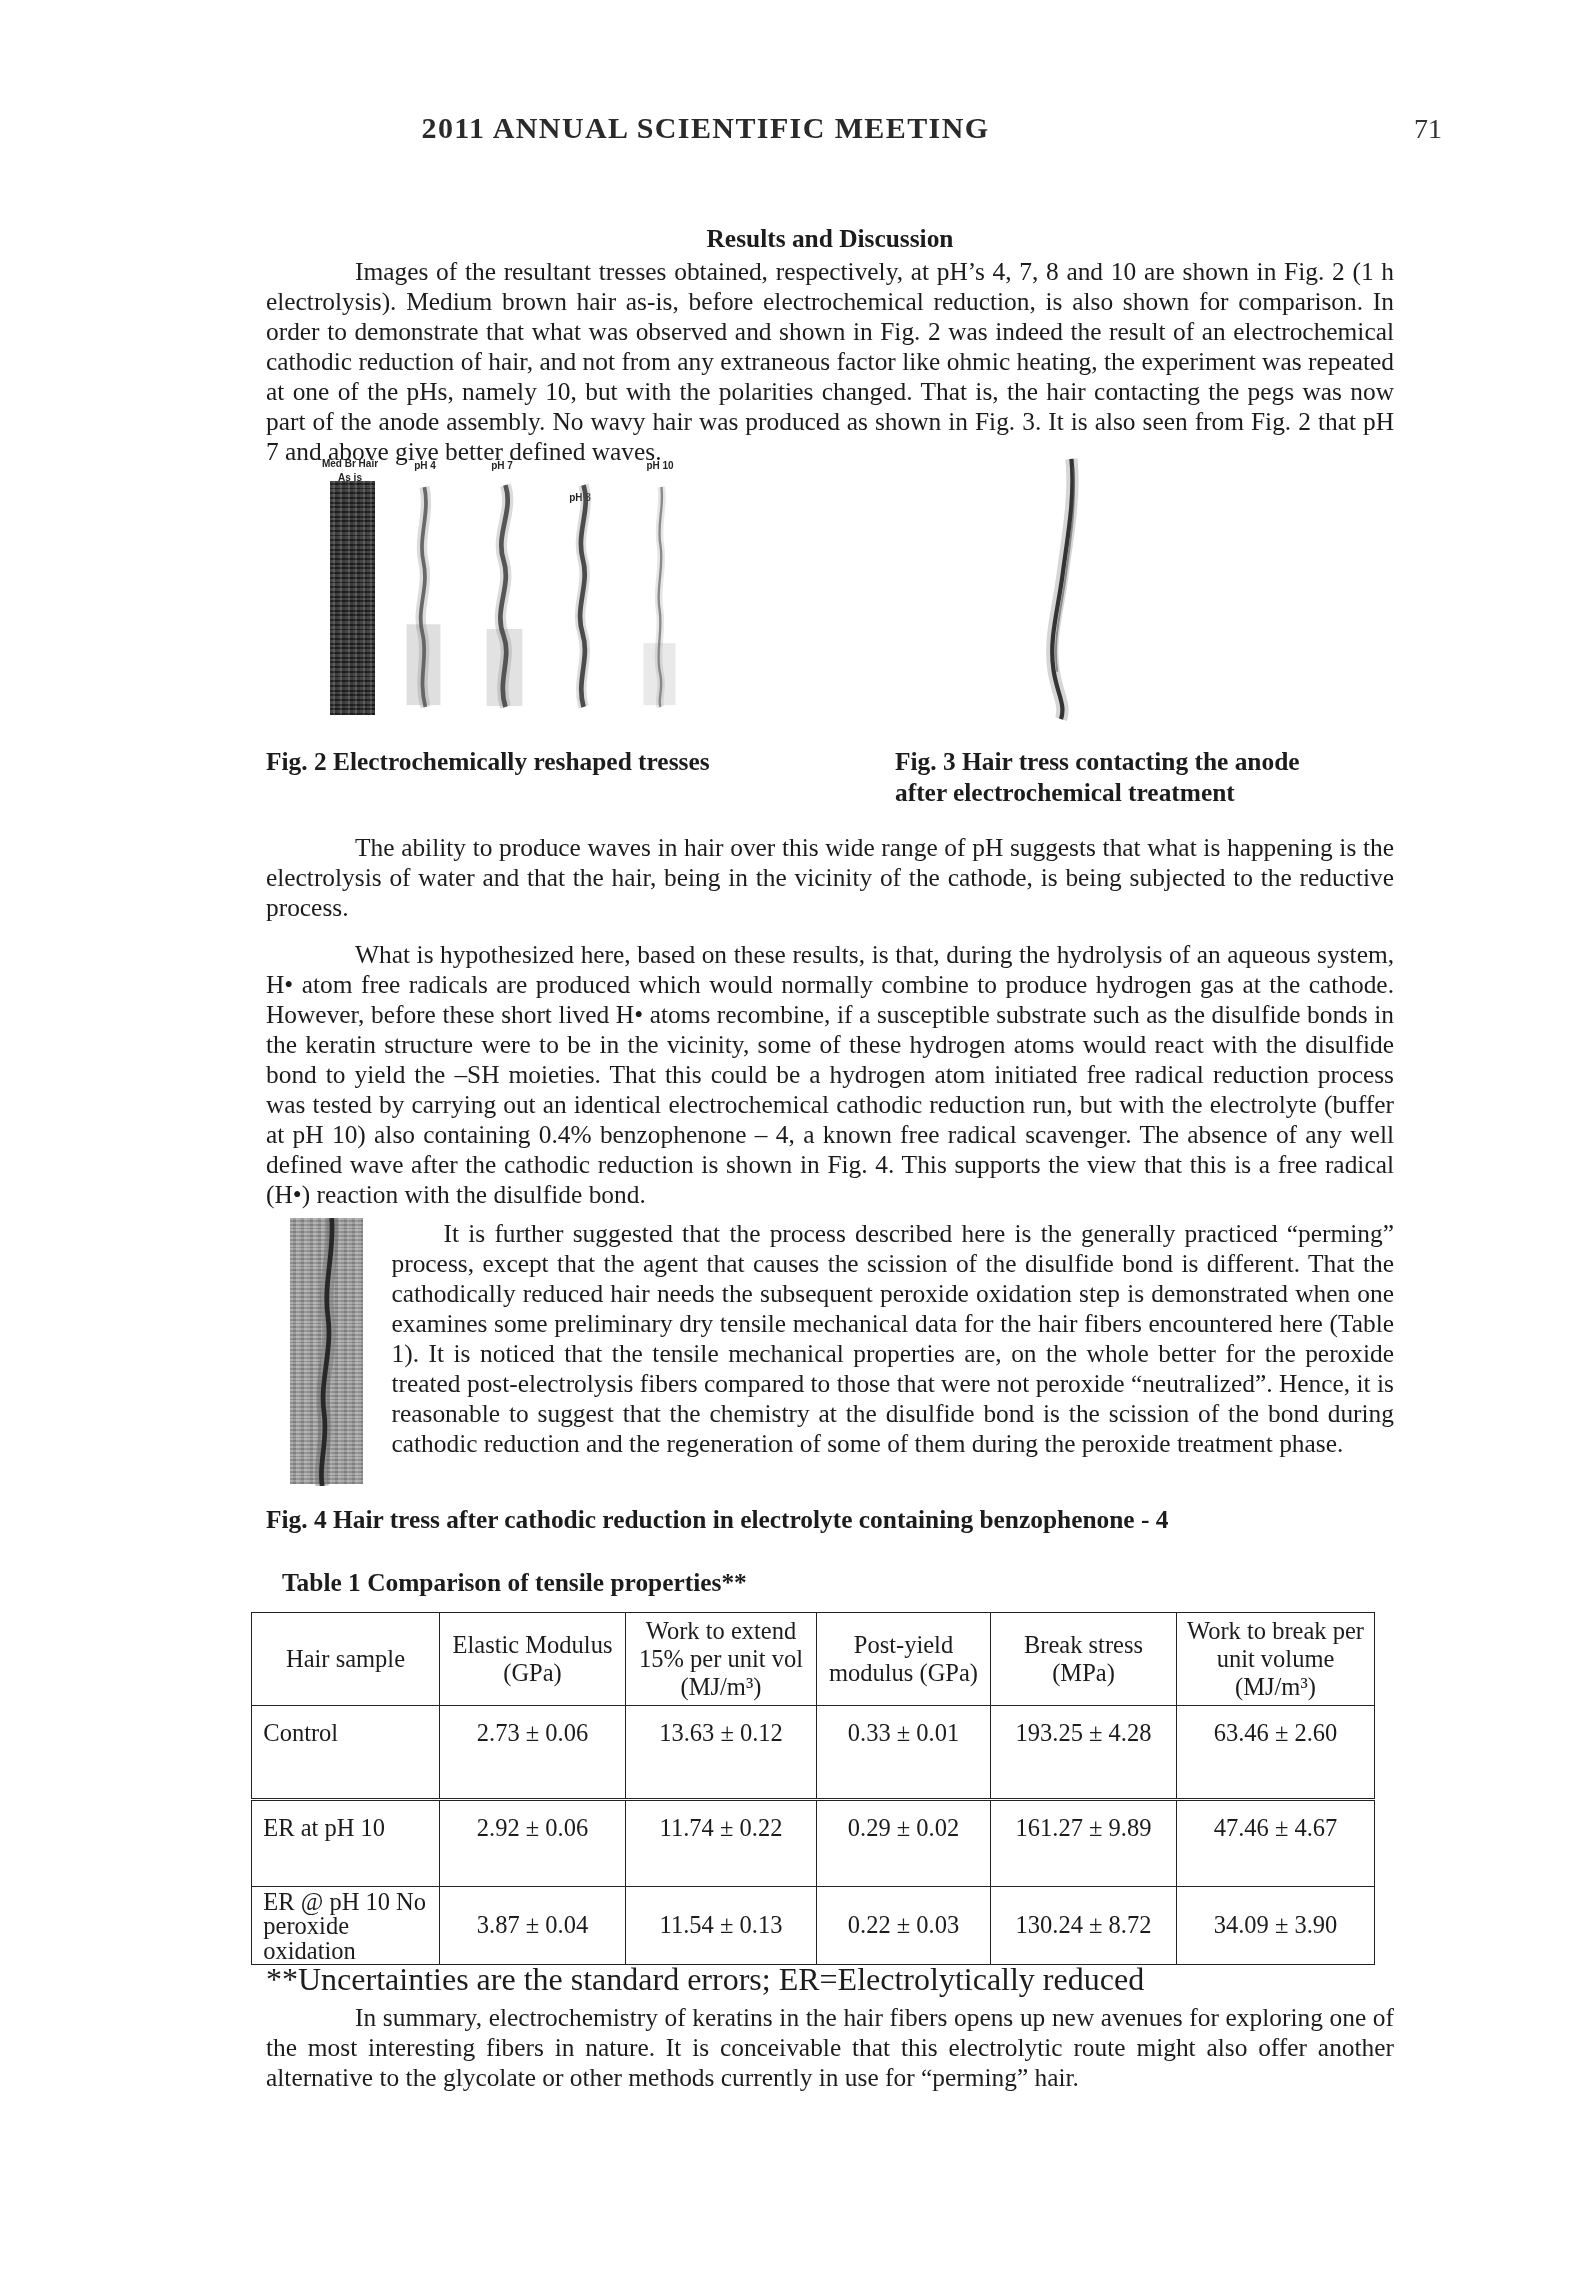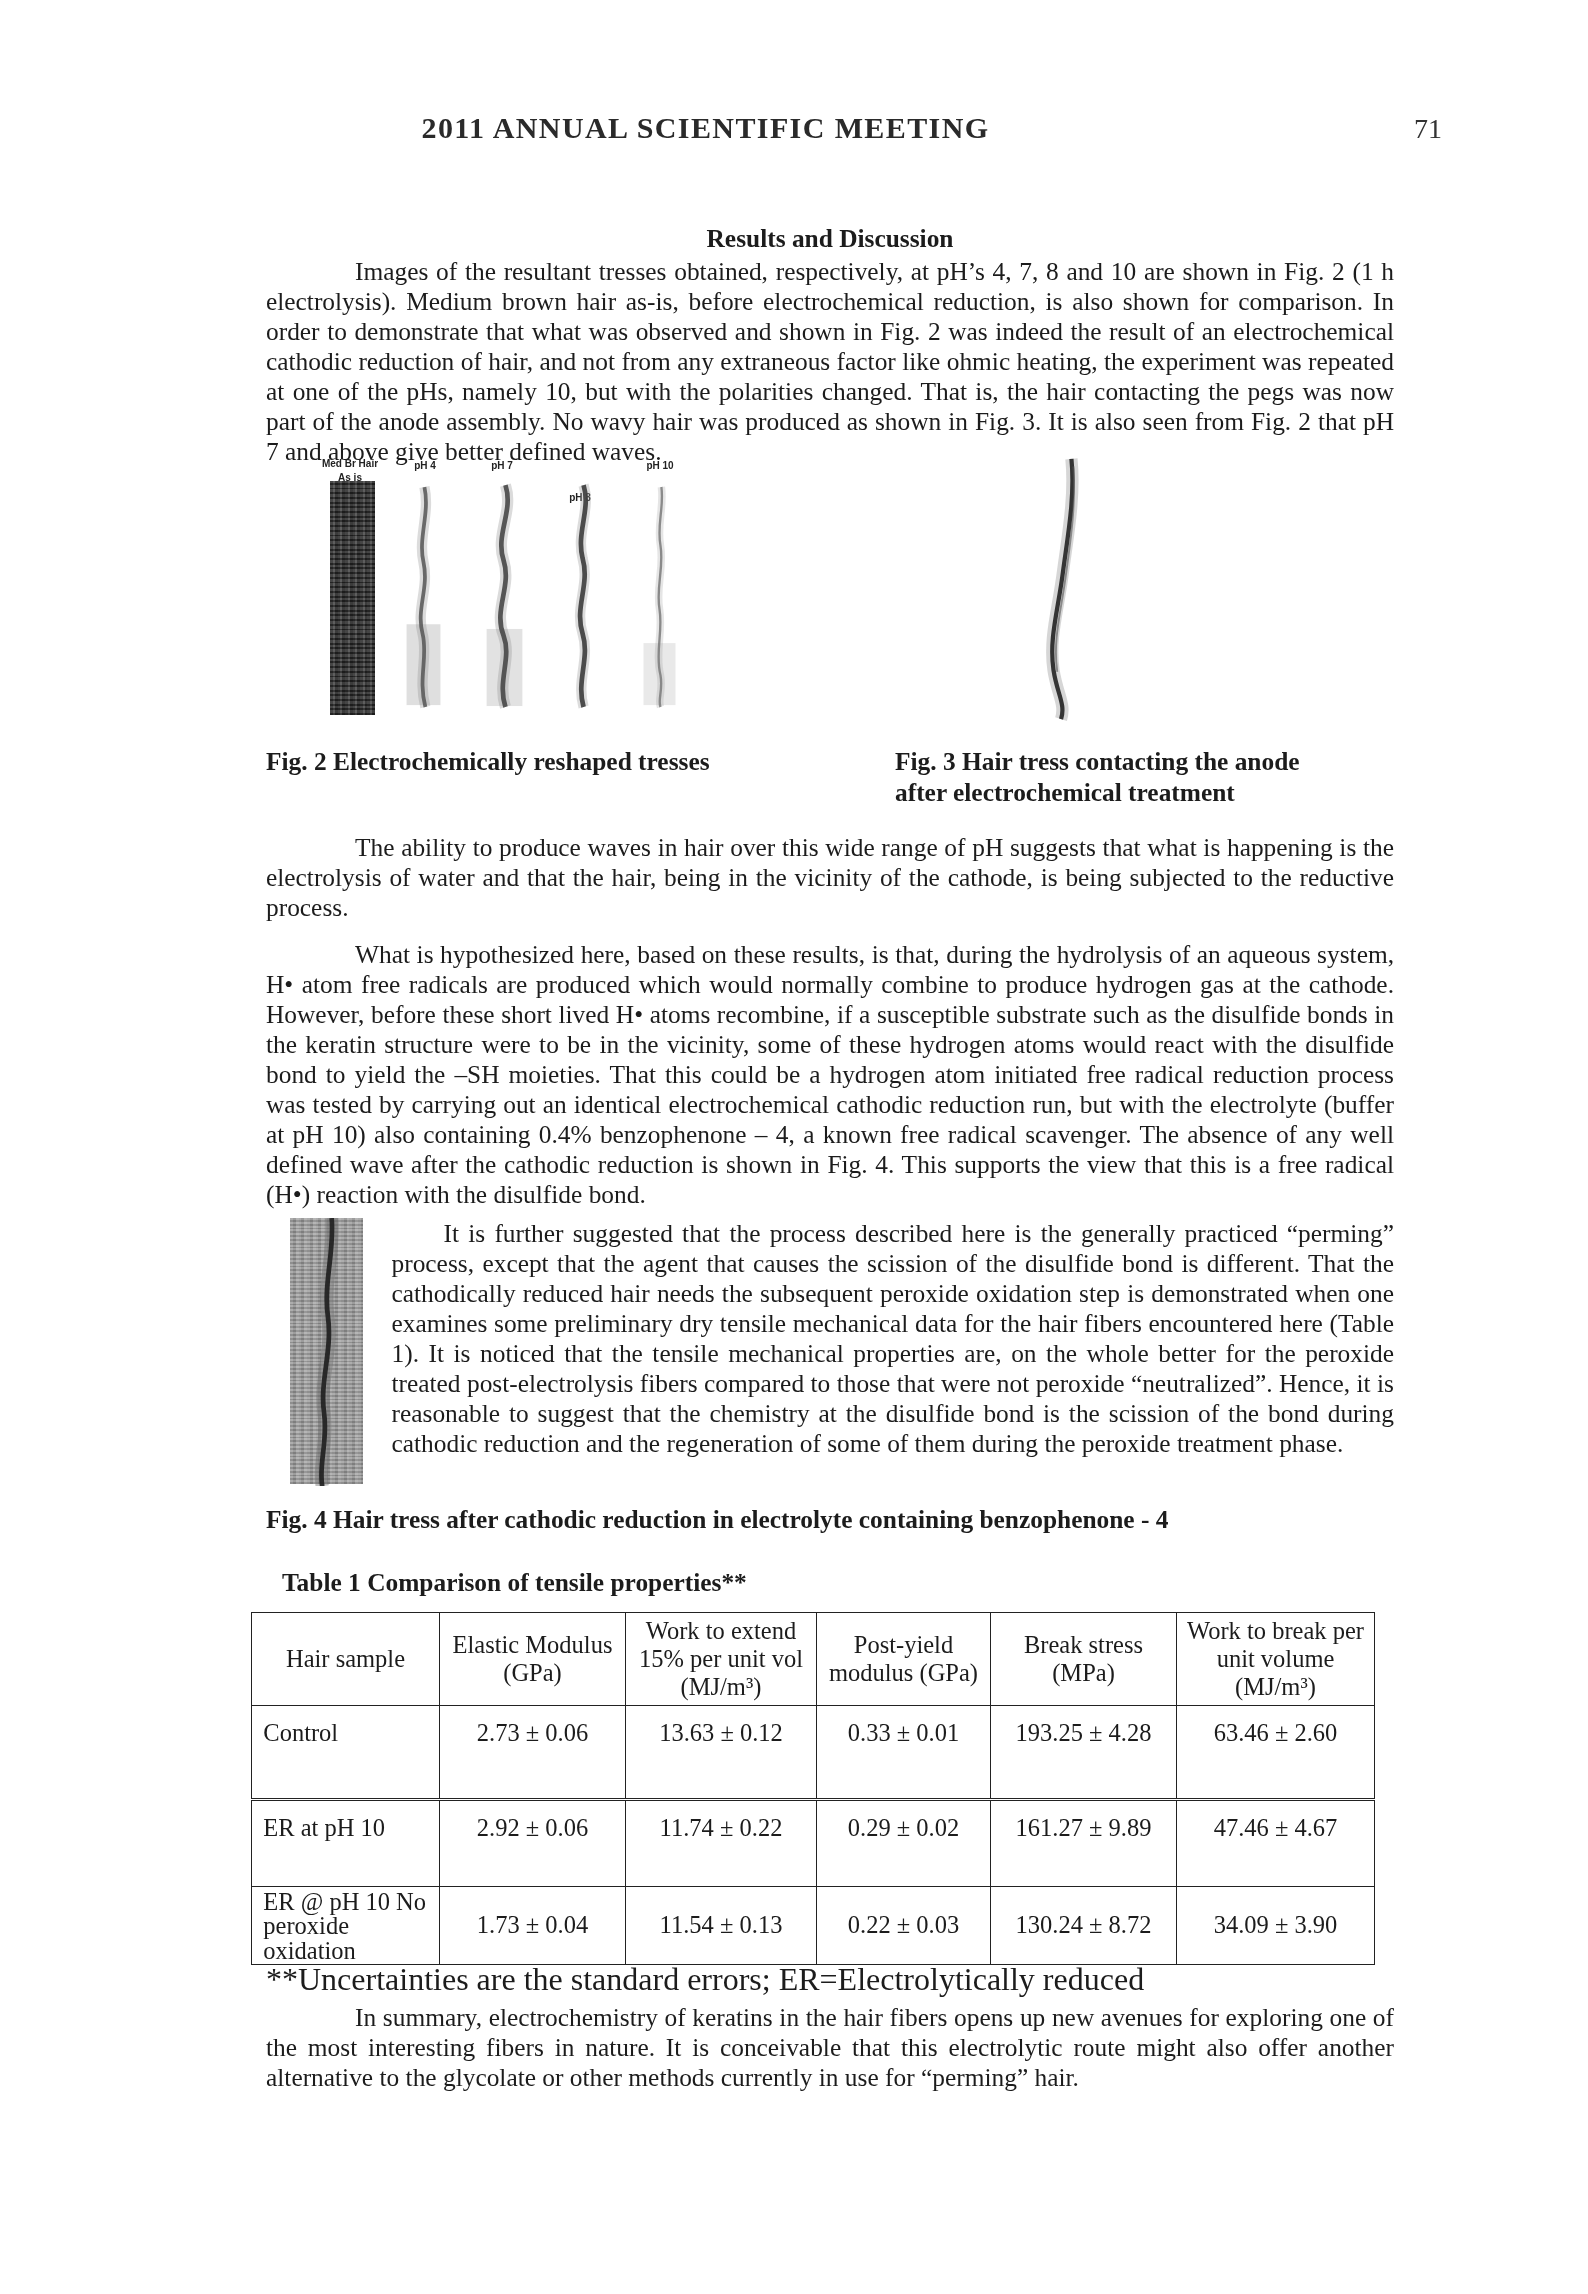--- a/index.html
+++ b/index.html
@@ -181,21 +181,21 @@
         <tr class="r-2">
           <td class="c-label">ER at pH 10</td>
           <td class="c-num">2.92 ± 0.06</td>
           <td class="c-num">11.74 ± 0.22</td>
           <td class="c-num">0.29 ± 0.02</td>
           <td class="c-num">161.27 ± 9.89</td>
           <td class="c-num">47.46 ± 4.67</td>
         </tr>
         <tr class="r-3">
           <td class="c-label">ER @ pH 10 No peroxide oxidation</td>
-          <td class="c-num">1.73 ± 0.04</td>
+          <td class="c-num">3.87 ± 0.04</td>
           <td class="c-num">11.54 ± 0.13</td>
           <td class="c-num">0.22 ± 0.03</td>
           <td class="c-num">130.24 ± 8.72</td>
           <td class="c-num">34.09 ± 3.90</td>
         </tr>
       </tbody>
     </table>
 
     <div class="abs footnote">**Uncertainties are the standard errors; ER=Electrolytically reduced</div>
 

